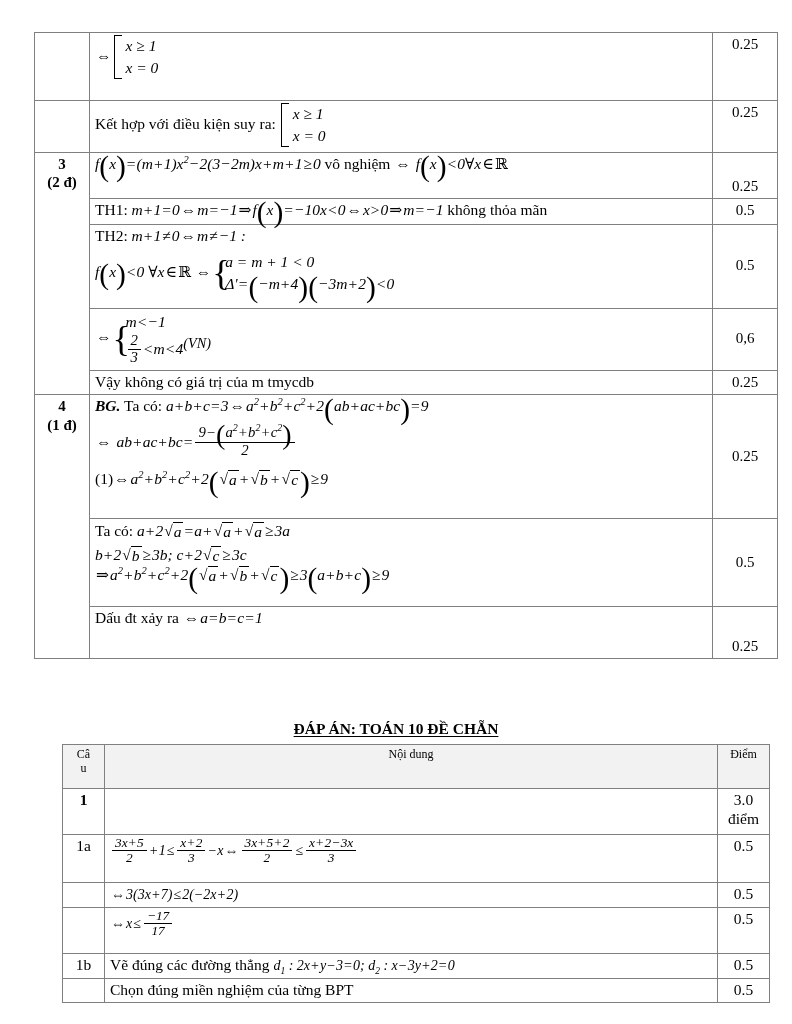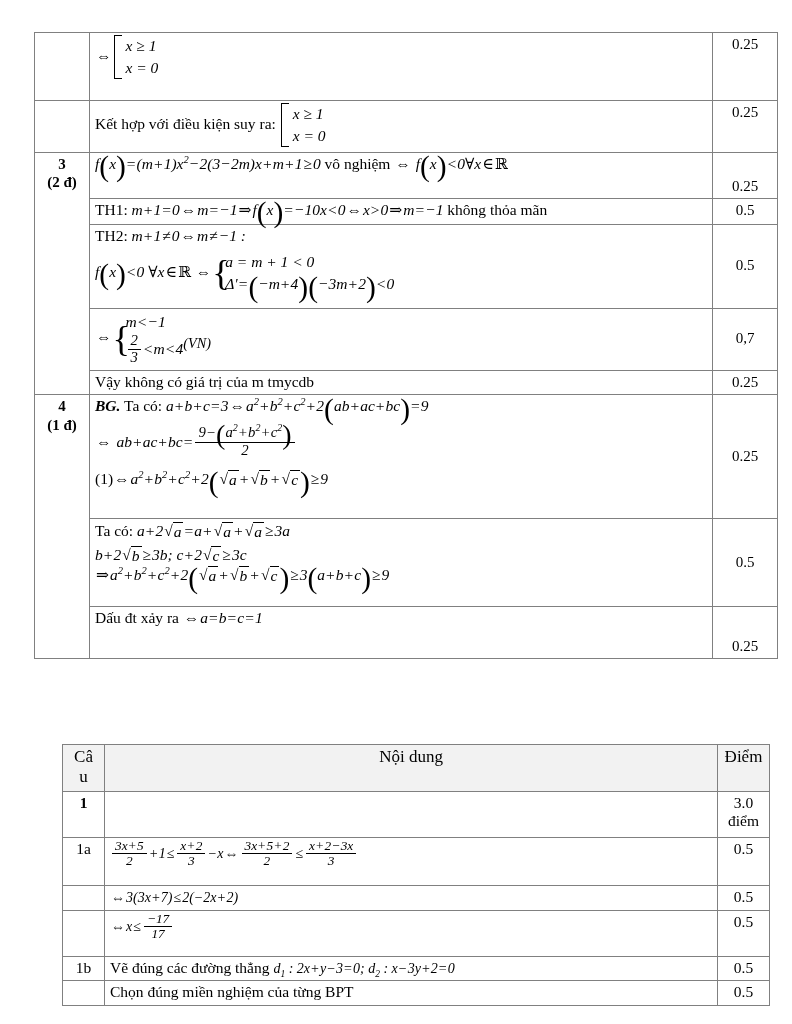--- a/index.html
+++ b/index.html
@@ -195,21 +195,21 @@
     padding: 2px 5px 3px 5px;
     line-height: 1.2;
   }
   .t2-col-q  { width: 42px; }
   .t2-col-pt { width: 52px; }
 
   .t2-head td {
     background: #f2f2f2;
     text-align: center;
     vertical-align: top;
-    font-size: 17px;
+    font-size: 12px;
   }
   .t2-qcell {
     text-align: center;
     font-size: 15.5px;
     vertical-align: top;
   }
   .t2-qcell.bold { font-weight: bold; }
   .t2-ptcell {
     text-align: center;
     font-size: 15.5px;
@@ -294,21 +294,21 @@
         <td class="ptcell mid">0.5</td>
       </tr>
 
       <tr>
         <td class="content" style="height:52px;">
           <span class="m"><span class="op">⇔</span><span class="sys"><span class="delim">{</span><span class="rows">
             <span>m<span class="op">&lt;</span>−1</span>
             <span><span class="frac"><span class="num">2</span><span class="den">3</span></span><span class="op">&lt;</span>m<span class="op">&lt;</span>4<span class="vn-tag">(VN)</span></span>
           </span></span></span>
         </td>
-        <td class="ptcell mid">0,7</td>
+        <td class="ptcell mid">0,6</td>
       </tr>
 
       <tr>
         <td class="content">Vậy không  có giá trị của m tmycdb</td>
         <td class="ptcell">0.25</td>
       </tr>
 
       <tr>
         <td class="qcell" rowspan="3">
           <span class="qnum">4</span>
@@ -350,20 +350,23 @@
         <td class="content" style="height:46px;">
           <span>Dấu đt xảy ra</span>
           <span class="m"><span class="op">⇔</span>a<span class="op">=</span>b<span class="op">=</span>c<span class="op">=</span>1</span>
         </td>
         <td class="ptcell bot">0.25</td>
       </tr>
 
     </tbody>
   </table>
 
+  <div id="answer-heading">
+    <span>ĐÁP ÁN: TOÁN 10 ĐỀ CHẴN</span>
+  </div>
 
   <table class="doc" id="table-two">
     <colgroup>
       <col class="t2-col-q">
         <col>
         <col class="t2-col-pt">
     </colgroup>
     <tbody>
 
       <tr class="t2-head">

